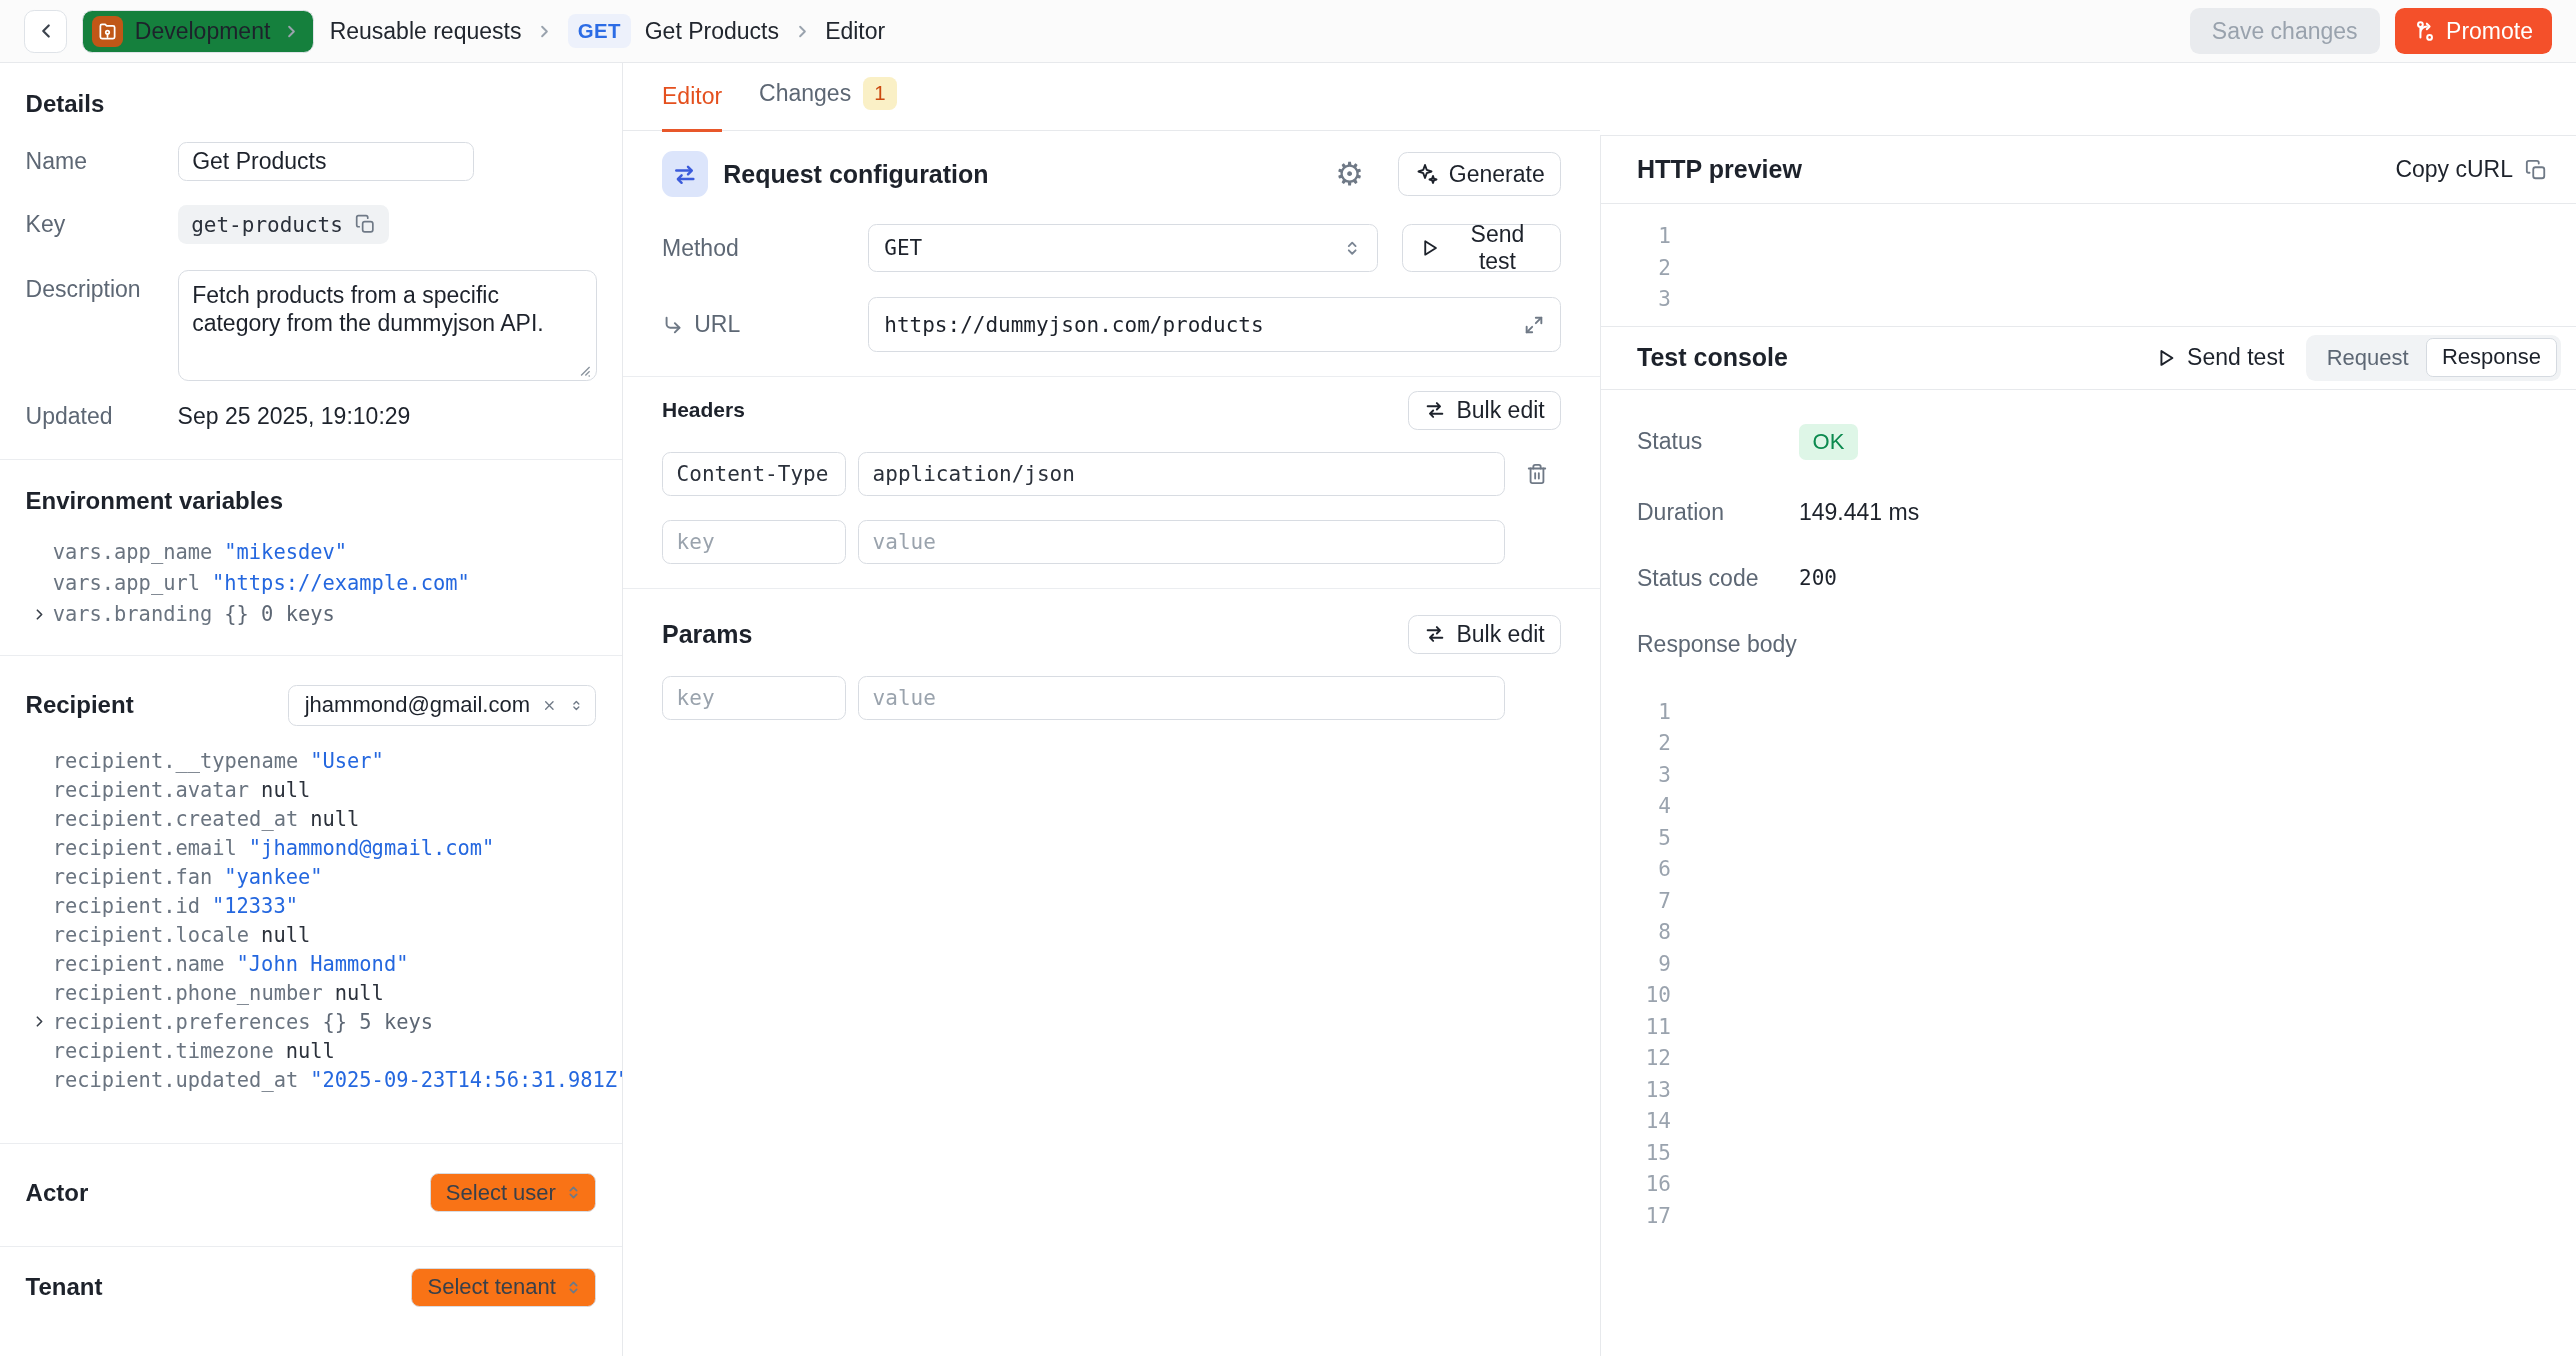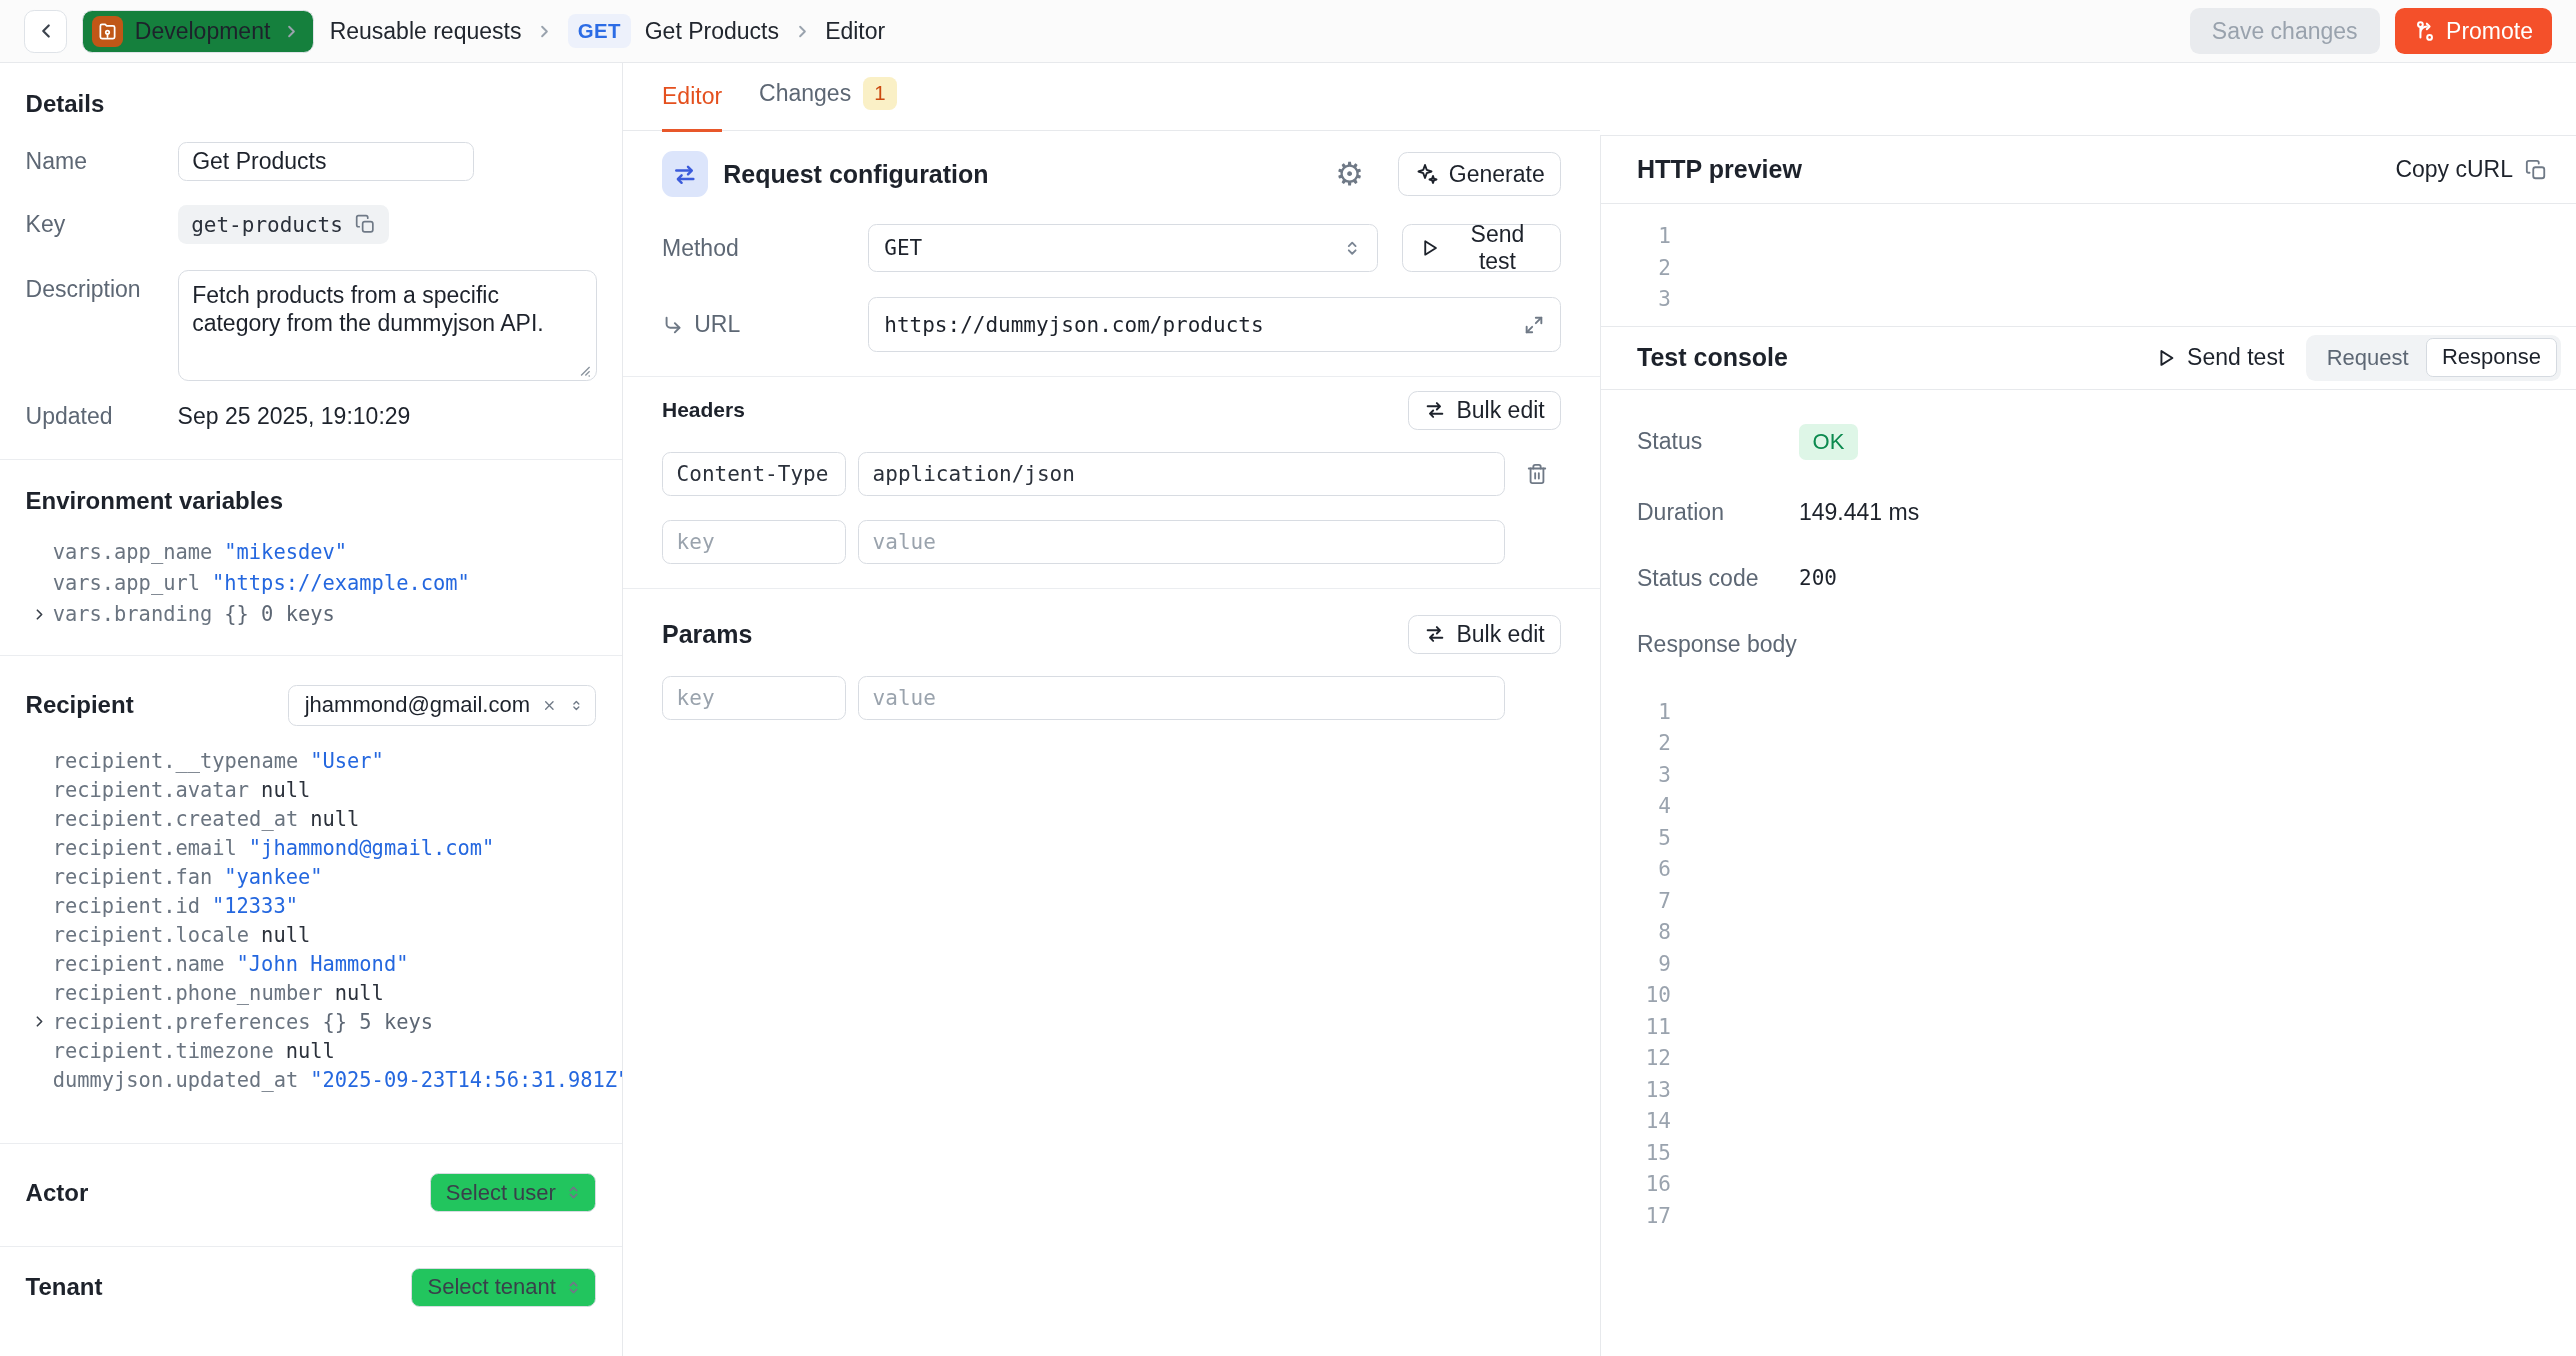--- a/index.html
+++ b/index.html
@@ -52,21 +52,21 @@
   .meta-val { font-size:23px; color:#1d222b; }
   .kvrow { display:flex; align-items:center; height:31px; padding-left:5.1px; font-size:20.4px; }
   .kvrow .caret { width:22px; flex:none; color:#39404a; }
   .kvrow .k { color:#6a7480; margin-right:12px; white-space:pre; }
   .kvrow .v { white-space:pre; }
   .t-string { color:#2467df; }
   .t-null { color:#2b313b; }
   .t-object { color:#5d6774; }
   .sel-box { height:41px; border:1.7px solid #d8dce2; border-radius:8.5px; background:#fff;
     display:flex; align-items:center; gap:12px; padding:0 12px 0 15.3px; font-size:22px; color:#1d222b; }
-  .sel-btn { height:39px; border:1.7px solid #d8dce2; border-radius:8.5px; background:#22c55e;
+  .sel-btn { height:39px; border:1.7px solid #d8dce2; border-radius:8.5px; background:#f97316;
     display:flex; align-items:center; gap:8.5px; padding:0 12px 0 15.3px; font-size:22px; color:#39404a; cursor:pointer; }
 
   
   .tabs { height:68px; border-bottom:1.7px solid #e7e9ec; display:flex; align-items:flex-end;
     padding-left:39px; gap:37px; }
   .tab { display:flex; align-items:center; gap:12px; padding-bottom:19px; font-size:23px;
     color:#5d6774; border-bottom:3.4px solid transparent; margin-bottom:-1.7px; cursor:pointer; }
   .tab.active { color:#e4501e; border-bottom-color:#e8572a; font-weight:500; }
   .tab-badge { background:#faf0c6; color:#cb4a10; font-size:20.4px; padding:5.1px 11px; border-radius:7.7px; }
   .msec { padding:0 39px; }
@@ -348,21 +348,21 @@
             </span>
             <span class="k">recipient.timezone</span>
             <span class="v t-null">null</span>
           </div>
           <div class="kvrow" style="height:29px;">
             <span class="caret" style="visibility: hidden;">
               <svg width="17" height="17" viewBox="0 0 24 24" fill="none" stroke="currentColor" stroke-width="2.4" stroke-linecap="round" stroke-linejoin="round">
                 <polyline points="9 6 15 12 9 18"></polyline>
               </svg>
             </span>
-            <span class="k">dummyjson.updated_at</span>
+            <span class="k">recipient.updated_at</span>
             <span class="v t-string">"2025-09-23T14:56:31.981Z"</span>
           </div>
         </div>
     </div>
 
     <div class="divider"></div>
     <div class="side-sec" style="padding-top:22px; padding-bottom:34px;">
       <div class="frow" style="margin-top:6.8px; justify-content:space-between;">
         <span class="sec-title">Actor</span>
         <button class="sel-btn">

